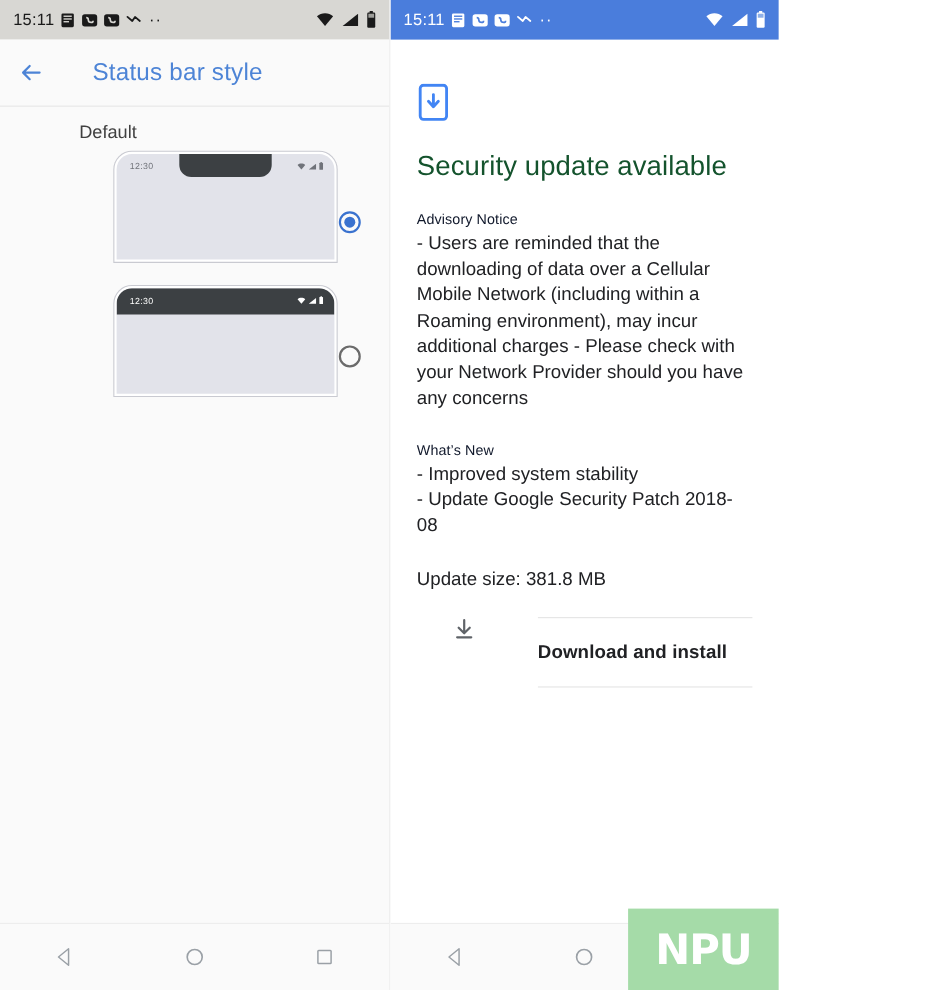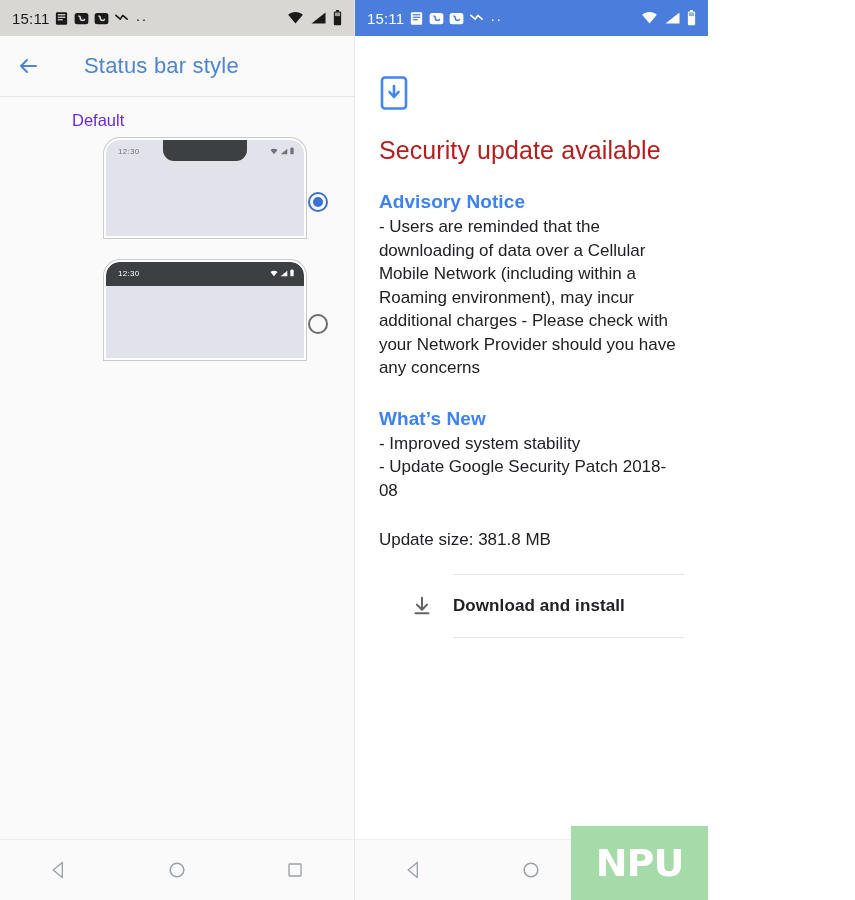--- a/index.html
+++ b/index.html
@@ -22,21 +22,21 @@
   .dots{font-size:15px;letter-spacing:1px;margin-left:1px;}
 
   
   .toolbar{height:60px;display:flex;align-items:center;background:#fafafa;border-bottom:1px solid #e6e6e6;gap:28px;}
   .back-arrow{width:56px;display:flex;align-items:center;justify-content:center;cursor:pointer;}
   .toolbar-title{font-size:22px;color:#4d84d6;letter-spacing:.2px;font-weight:500;}
 
   
   .options{padding-top:14px;}
   .option{position:relative;}
-  .opt-label{font-size:16.5px;color:#6d28d9;padding-left:72px;margin-bottom:8px;}
+  .opt-label{font-size:16.5px;color:#404040;padding-left:72px;margin-bottom:8px;}
   .opt-body{display:flex;align-items:flex-start;}
   .preview-wrap{padding-left:104px;}
   .radio-wrap{margin-left:auto;margin-right:26px;align-self:center;padding-top:28px;}
 
   .phone{width:202px;height:100px;border:2px solid #ffffff;border-top-left-radius:16px;border-top-right-radius:16px;
          background:#e2e3ea;box-shadow:0 0 0 1px #c9cad1;box-sizing:border-box;position:relative;overflow:hidden;}
   .phone .scr-time{position:absolute;left:12px;top:7px;font-size:8px;letter-spacing:.3px;}
   .phone .scr-icons{position:absolute;right:10px;top:7px;display:flex;align-items:center;gap:2px;line-height:0;}
   .notch{position:absolute;left:50%;transform:translateX(-50%);top:0;width:84px;height:21px;background:#3c4043;
          border-bottom-left-radius:11px;border-bottom-right-radius:11px;}
@@ -46,27 +46,27 @@
   .t-grey{color:#70737a;}
 
   .radio{width:20px;height:20px;border-radius:50%;box-sizing:border-box;cursor:pointer;}
   .radio.on{border:2px solid #3a72cf;display:flex;align-items:center;justify-content:center;}
   .radio.on::after{content:"";width:10px;height:10px;border-radius:50%;background:#3a72cf;}
   .radio.off{border:2px solid #6b6b6b;}
 
   
   .rcontent{padding:40px 24px 0 24px;}
   .update-icon{margin-bottom:22px;}
-  .r-title{font-size:25px;color:#b91c1c;margin:0 0 26px 0;font-weight:400;letter-spacing:.1px;}
-  .r-h{font-size:19px;font-weight:bold;color:#3b82f6;margin:0 0 2px 0;letter-spacing:.1px;}
+  .r-title{font-size:25px;color:#14532d;margin:0 0 26px 0;font-weight:400;letter-spacing:.1px;}
+  .r-h{font-size:13px;font-weight:normal;color:#0f172a;margin:0 0 2px 0;letter-spacing:.1px;}
   .r-p{font-size:17px;color:#202124;line-height:23.5px;margin:0;}
   .r-gap{height:28px;}
   .r-size{font-size:17px;color:#202124;margin:0;}
 
-  .dl-block{margin-top:24px;padding-left:12px;display:flex;align-items:center;}
+  .dl-block{margin-top:24px;padding-left:12px;display:flex;align-items:flex-start;gap:36px;}
   .dl-icon{width:62px;display:flex;align-items:center;justify-content:center;}
   .dl-right{flex:1;border-top:1px solid #e4e4e4;border-bottom:1px solid #e4e4e4;
             display:flex;align-items:center;height:62px;}
   .dl-label{font-size:17px;font-weight:bold;color:#202124;letter-spacing:.1px;}
 
   
   .navbar{position:absolute;left:0;right:0;bottom:0;height:60px;background:#fafafa;border-top:1px solid #ededed;
           display:flex;align-items:center;justify-content:space-around;}
   .nav-btn{width:70px;display:flex;align-items:center;justify-content:center;cursor:pointer;}
 

